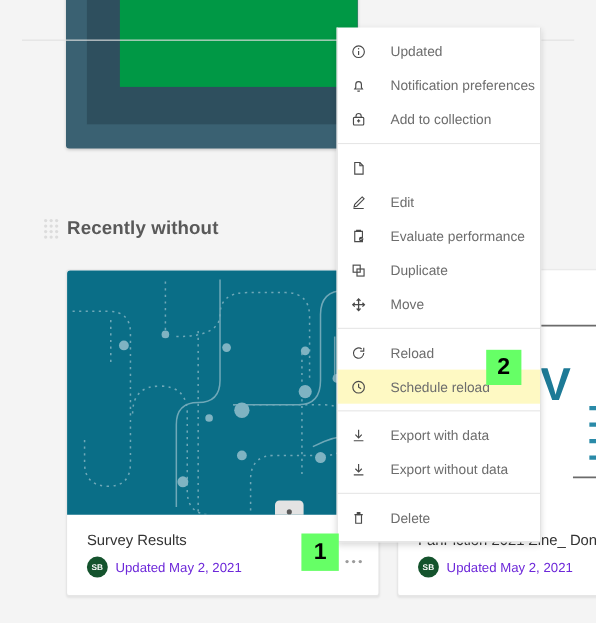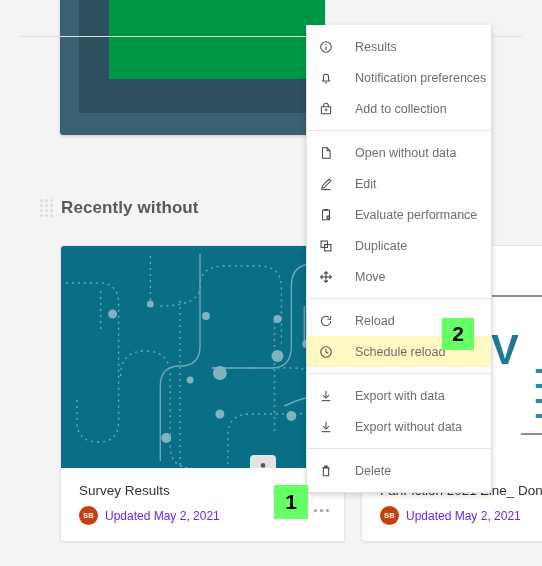--- a/index.html
+++ b/index.html
@@ -114,21 +114,21 @@
     font-weight: normal;
     color: #333;
     white-space: nowrap;
     line-height: 17px;
     margin-bottom: 7px;
   }
   .card-meta { display: flex; align-items: center; }
   .avatar {
     width: 19px; height: 19px;
     border-radius: 50%;
-    background: #c2410c;
+    background: #14532d;
     color: #fff;
     font-size: 7.5px;
     font-weight: bold;
     display: flex; align-items: center; justify-content: center;
     letter-spacing: .2px;
     flex: 0 0 auto;
   }
   .meta-text {
     margin-left: 7px;
     font-size: 12px;
@@ -309,21 +309,21 @@
 
     <div>
       <div class="mi">
         <span class="mi-icon">
           <svg viewBox="0 0 24 24" fill="none" stroke="#4a4a4a" stroke-width="1.8">
               <circle cx="12" cy="12" r="9"></circle>
               <line x1="12" y1="11" x2="12" y2="17"></line>
               <circle cx="12" cy="7.5" r="1.1" fill="#4a4a4a" stroke="none"></circle>
             </svg>
         </span>
-        <span class="mi-label">Results</span>
+        <span class="mi-label">Updated</span>
       </div>
       <div class="mi">
         <span class="mi-icon">
           <svg viewBox="0 0 24 24" fill="none" stroke="#4a4a4a" stroke-width="1.8">
               <path d="M6 17h12l-1.6-2.4V10a4.4 4.4 0 0 0-8.8 0v4.6L6 17z"></path>
               <path d="M10.4 19.5a1.8 1.8 0 0 0 3.2 0"></path>
             </svg>
         </span>
         <span class="mi-label">Notification preferences</span>
       </div>
@@ -343,21 +343,20 @@
     <div class="menu-sep"></div>
 
     <div>
       <div class="mi">
         <span class="mi-icon">
           <svg viewBox="0 0 24 24" fill="none" stroke="#4a4a4a" stroke-width="1.8">
               <path d="M6 3h8l5 5v13H6z"></path>
               <path d="M14 3v5h5"></path>
             </svg>
         </span>
-        <span class="mi-label">Open without data</span>
       </div>
       <div class="mi">
         <span class="mi-icon">
           <svg viewBox="0 0 24 24" fill="none" stroke="#4a4a4a" stroke-width="1.8">
               <path d="M17.5 3.5l3 3L9 18l-4 1 1-4z"></path>
               <line x1="4" y1="21.5" x2="20" y2="21.5"></line>
             </svg>
         </span>
         <span class="mi-label">Edit</span>
       </div>

